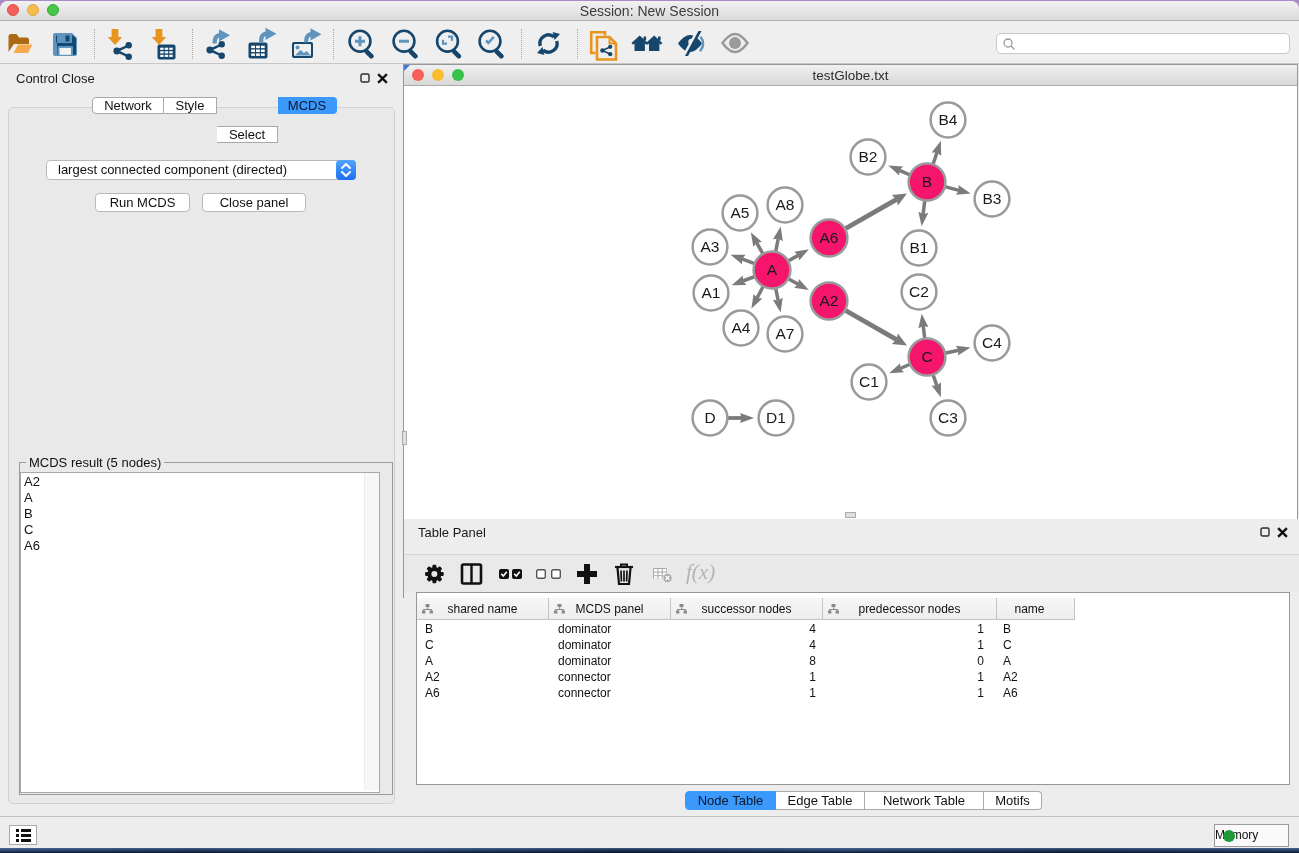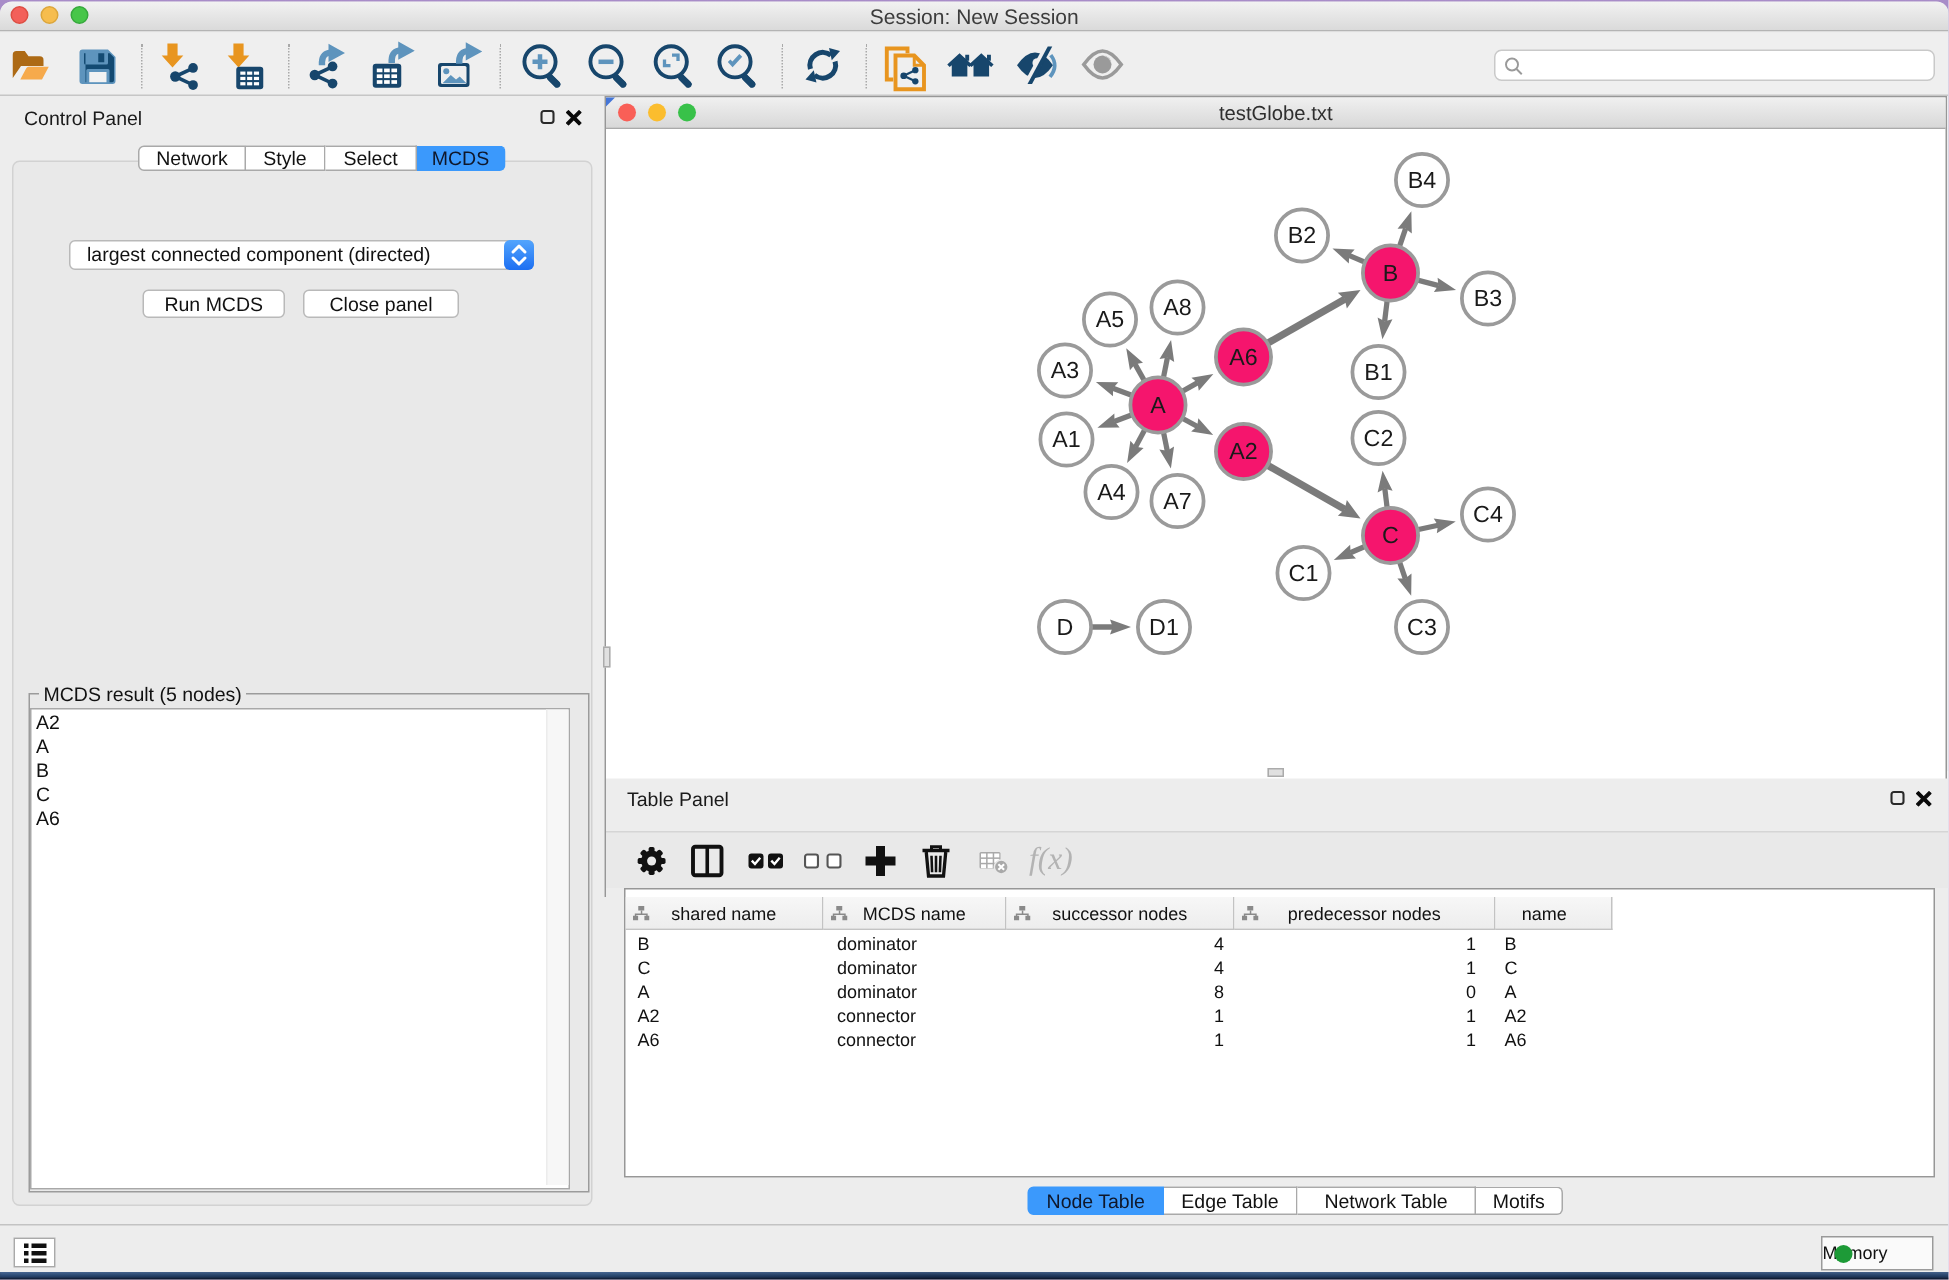--- a/index.html
+++ b/index.html
@@ -234,35 +234,35 @@
     <div class="tsep" style="left:577px"></div>
     <div id="searchbox">
         <svg width="14" height="14" viewBox="0 0 14 14">
           <circle cx="6" cy="6" r="4" fill="none" stroke="#9a9a9a" stroke-width="1.3"></circle>
           <line x1="9" y1="9" x2="12.5" y2="12.5" stroke="#9a9a9a" stroke-width="1.3"></line>
         </svg>
       </div>
   </div>
 
   <div id="cpanel">
-    <div class="ptitle" style="left:16px; top:7px;">Control Panel</div>
+    <div class="ptitle" style="left:16px; top:7px;">Control Close</div>
     <div class="wicons" style="left:360px; top:9px; width:10px; height:10px;">
         <svg width="10" height="10" viewBox="0 0 10 10" style="position:absolute;left:0;top:0;">
           <rect x="1" y="1" width="8" height="8" rx="1.6" fill="none" stroke="#2a2a2a" stroke-width="1.4"></rect>
         </svg>
       </div>
     <div class="wicons" style="left:377px; top:9px; width:11px; height:11px;">
         <svg width="11" height="11" viewBox="0 0 11 11" style="position:absolute;left:0;top:0;">
           <path d="M2 0.7 L5.5 4.2 L9 0.7 L10.3 2 L6.8 5.5 L10.3 9 L9 10.3 L5.5 6.8 L2 10.3 L0.7 9 L4.2 5.5 L0.7 2 Z" fill="#0a0a0a" stroke="#0a0a0a" stroke-width="0.8" stroke-linejoin="round"></path>
         </svg>
       </div>
     <div class="tabrow" id="cptabs">
       <div class="tab first" style="width:72px;">Network</div>
       <div class="tab" style="width:53px;">Style</div>
-      <div class="tab" style="width:61px;">Select</div>
+      <div class="tab" style="width:61px;margin-top:29px;">Select</div>
       <div class="tab sel last" style="width:59px;">MCDS</div>
     </div>
     <div id="cpinner">
       <div id="dropdown">largest connected component (directed)
         <div id="dropstep"><svg width="20" height="20" viewBox="0 0 20 20">
               <path d="M6 8 L10 4 L14 8" fill="none" stroke="#fff" stroke-width="2" stroke-linecap="round" stroke-linejoin="round"></path>
               <path d="M6 12 L10 16 L14 12" fill="none" stroke="#fff" stroke-width="2" stroke-linecap="round" stroke-linejoin="round"></path>
             </svg></div>
       </div>
       <div class="btn" id="runbtn">Run MCDS</div>
@@ -463,21 +463,21 @@
                 <path d="M5.2 3 h1 v2 h-1z M1.2 5 h1 v2 h-1z M8.8 5 h1 v2 h-1z M1.2 5 h8.5 v1 h-8.5z"></path>
               </g>
             </svg><span style="line-height:22px;">shared name</span></div>
 <div class="thcell" style="left:132px;width:122px;"><svg width="11" height="10" viewBox="0 0 11 10" style="position:absolute;left:5px;top:6px;">
               <g fill="#8a8a8a">
                 <rect x="3.5" y="0" width="4" height="3"></rect>
                 <rect x="0" y="6.5" width="3.4" height="3"></rect>
                 <rect x="7.6" y="6.5" width="3.4" height="3"></rect>
                 <path d="M5.2 3 h1 v2 h-1z M1.2 5 h1 v2 h-1z M8.8 5 h1 v2 h-1z M1.2 5 h8.5 v1 h-8.5z"></path>
               </g>
-            </svg><span style="line-height:22px;">MCDS name</span></div>
+            </svg><span style="line-height:22px;">MCDS panel</span></div>
 <div class="thcell" style="left:254px;width:152px;"><svg width="11" height="10" viewBox="0 0 11 10" style="position:absolute;left:5px;top:6px;">
               <g fill="#8a8a8a">
                 <rect x="3.5" y="0" width="4" height="3"></rect>
                 <rect x="0" y="6.5" width="3.4" height="3"></rect>
                 <rect x="7.6" y="6.5" width="3.4" height="3"></rect>
                 <path d="M5.2 3 h1 v2 h-1z M1.2 5 h1 v2 h-1z M8.8 5 h1 v2 h-1z M1.2 5 h8.5 v1 h-8.5z"></path>
               </g>
             </svg><span style="line-height:22px;">successor nodes</span></div>
 <div class="thcell" style="left:406px;width:174px;"><svg width="11" height="10" viewBox="0 0 11 10" style="position:absolute;left:5px;top:6px;">
               <g fill="#8a8a8a">

